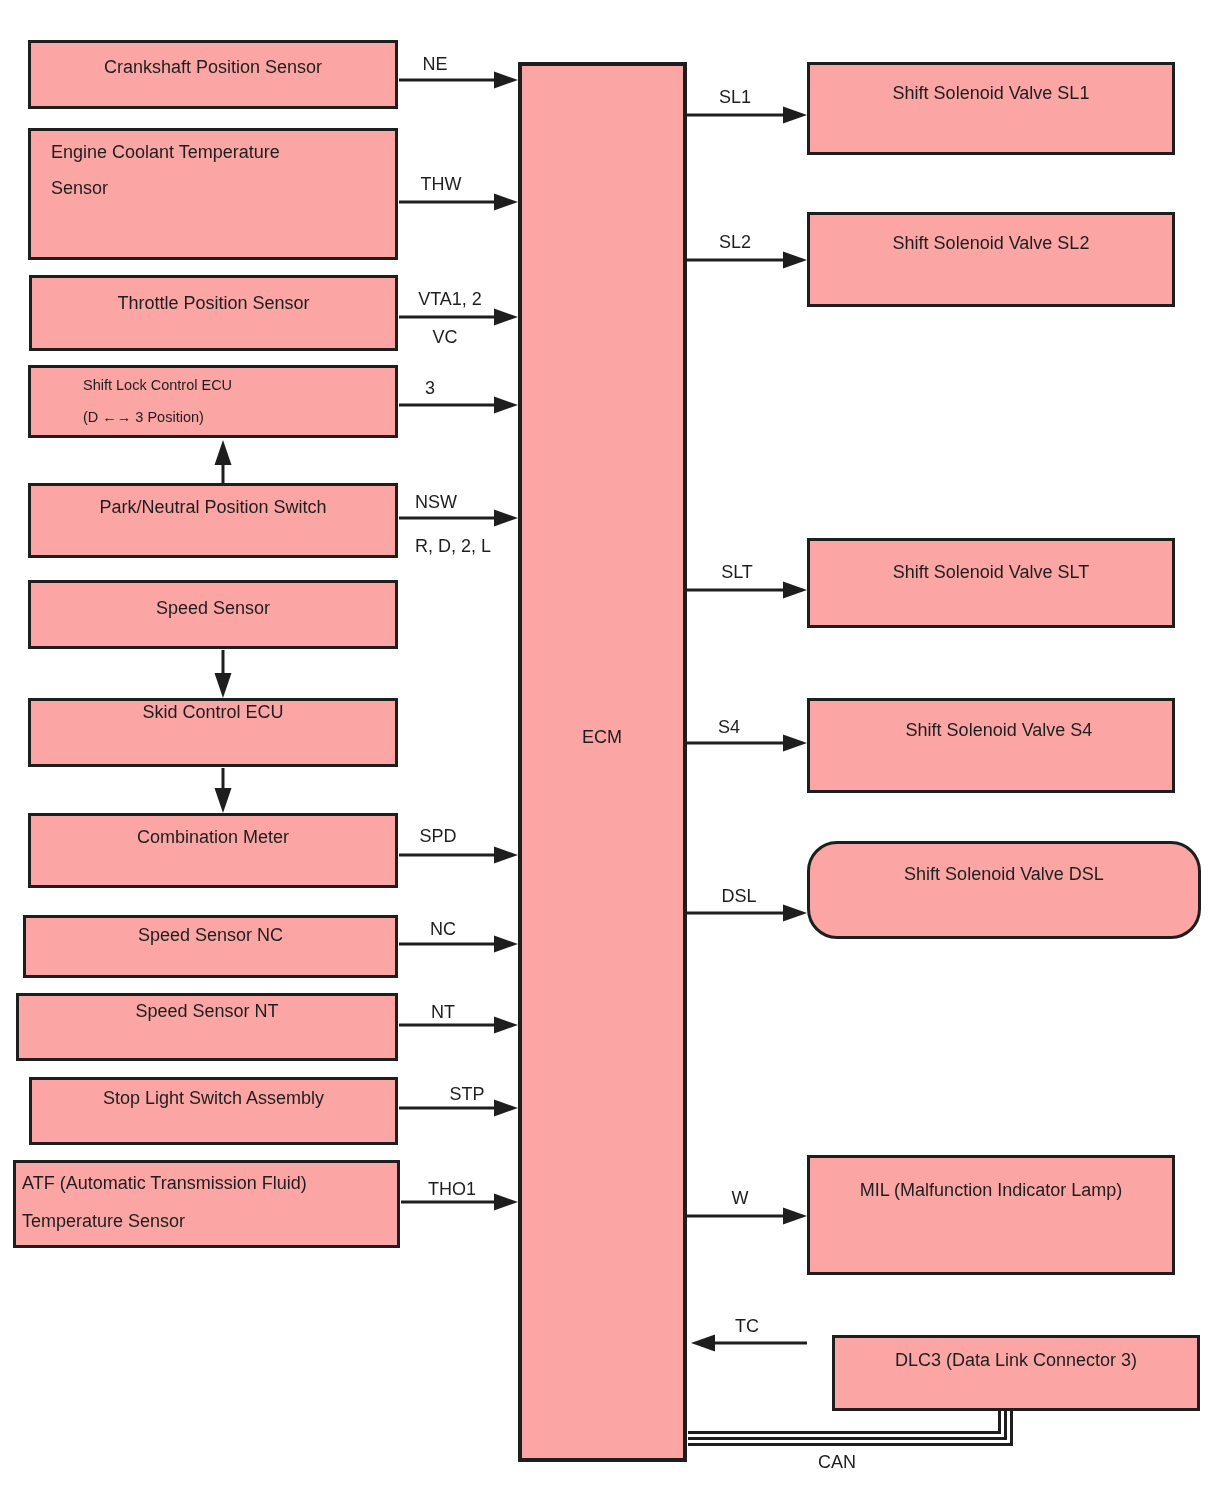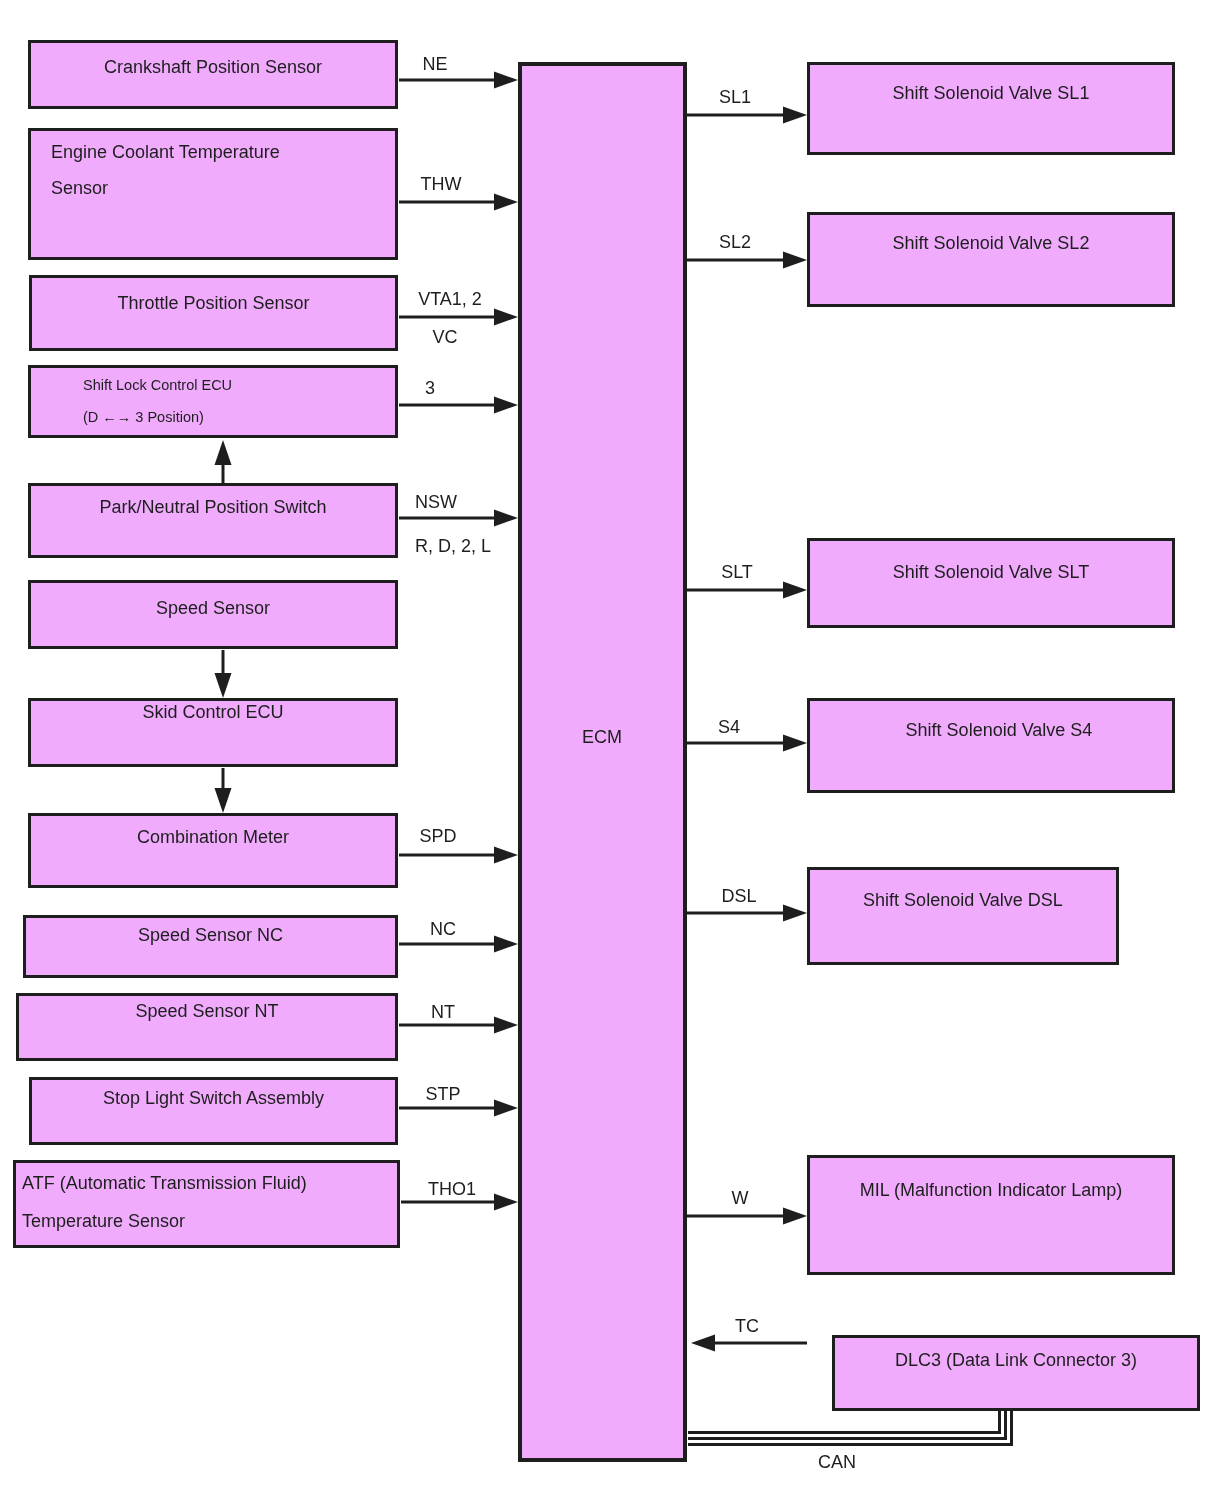--- a/index.html
+++ b/index.html
@@ -10,21 +10,21 @@
     background: var(--bg);
     font-family: "Liberation Sans", "DejaVu Sans", sans-serif;
     color: var(--ink);
     overflow: hidden;
     margin: 0 auto;
   }
   .box {
     position: absolute;
     box-sizing: border-box;
     border: 3px solid var(--ink);
-    background: #f0abfc;
+    background: #fca5a5;
     font-size: 18px;
     line-height: 22px;
   }
   .box.thick { border-width: 4px; }
   .bt { text-align: center; }
   .bt.left { text-align: left; }
   .sig {
     position: absolute;
     transform: translate(-50%,-50%);
     font-size: 18px;
@@ -201,21 +201,21 @@
   </div>
 
   <div class="box" style="left:807px; top:538px; width:368px; height:90px;">
     <div class="bt" style="padding-top:20px;">Shift Solenoid Valve SLT</div>
   </div>
 
   <div class="box" style="left:807px; top:698px; width:368px; height:95px;">
     <div class="bt" style="padding-top:18px;padding-left:16px;">Shift Solenoid Valve S4</div>
   </div>
 
-  <div class="box" style="left:807px; top:867px; width:312px; height:98px;">
+  <div class="box" style="left:807px; top:841px; width:394px; height:98px;border-radius:30px;">
     <div class="bt" style="padding-top:19px;">Shift Solenoid Valve DSL</div>
   </div>
 
   <div class="box" style="left:807px; top:1155px; width:368px; height:120px;">
     <div class="bt" style="padding-top:21px;">MIL (Malfunction Indicator Lamp)</div>
   </div>
 
   <div class="box" style="left:832px; top:1307px; width:368px; height:76px;margin-top:28px;">
     <div class="bt" style="padding-top:11px;">DLC3 (Data Link Connector 3)</div>
   </div>
@@ -223,21 +223,21 @@
   <div class="sig" style="left:435px; top:64px;">NE</div>
   <div class="sig" style="left:441px; top:184px;">THW</div>
   <div class="sig" style="left:450px; top:299px;">VTA1, 2</div>
   <div class="sig" style="left:445px; top:337px;">VC</div>
   <div class="sig" style="left:430px; top:388px;">3</div>
   <div class="sig" style="left:436px; top:502px;">NSW</div>
   <div class="sig" style="left:453px; top:546px;">R, D, 2, L</div>
   <div class="sig" style="left:438px; top:836px;">SPD</div>
   <div class="sig" style="left:443px; top:929px;">NC</div>
   <div class="sig" style="left:443px; top:1012px;">NT</div>
-  <div class="sig" style="left:443px; top:1094px;">STP</div>
+  <div class="sig" style="left:467px; top:1094px;">STP</div>
   <div class="sig" style="left:452px; top:1189px;">THO1</div>
 
   <div class="sig" style="left:735px; top:97px;">SL1</div>
   <div class="sig" style="left:735px; top:242px;">SL2</div>
   <div class="sig" style="left:737px; top:572px;">SLT</div>
   <div class="sig" style="left:729px; top:727px;">S4</div>
   <div class="sig" style="left:739px; top:896px;">DSL</div>
   <div class="sig" style="left:740px; top:1198px;">W</div>
   <div class="sig" style="left:747px; top:1326px;">TC</div>
 

